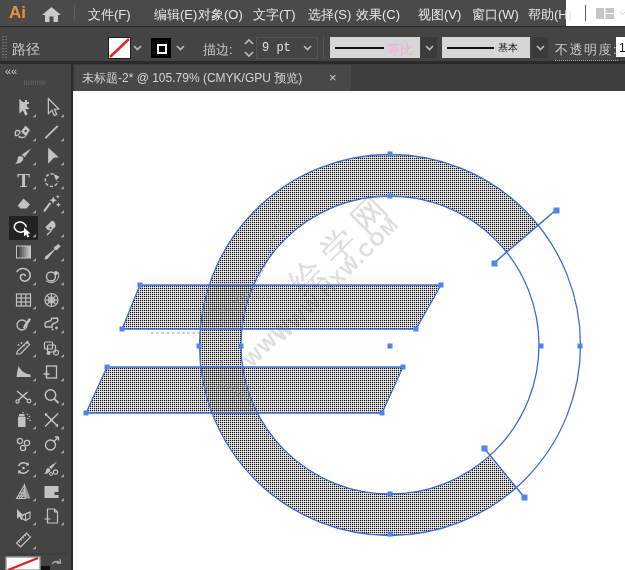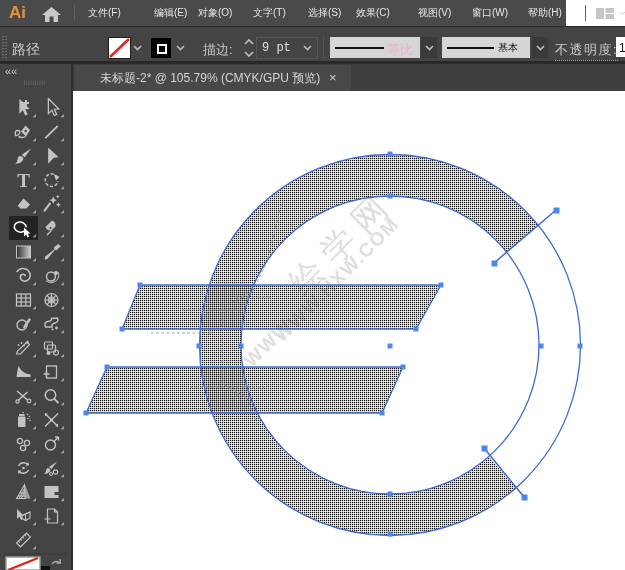--- a/index.html
+++ b/index.html
@@ -1,19 +1,19 @@
 <!DOCTYPE html>
 <html><head><meta charset="utf-8">
 <style>
 html,body{margin:0;padding:0}
 body{width:625px;height:570px;overflow:hidden;position:relative;background:#fff;
  font-family:"Liberation Sans",sans-serif;-webkit-font-smoothing:antialiased}
 .abs{position:absolute}
 #menubar{left:0;top:0;width:566px;height:26px;background:#4a4a4a}
-#menubar .mi{position:absolute;top:6px;font-size:10px;color:#e6e6e6;white-space:nowrap}
+#menubar .mi{position:absolute;top:6px;font-size:13px;color:#e6e6e6;white-space:nowrap}
 #optbar{left:0;top:26px;width:625px;height:34px;background:#444444;border-top:1px solid #2a2a2a}
 #seam2{left:0;top:61px;width:625px;height:1px;background:#282828}
 #tabstrip{left:0;top:62px;width:625px;height:29px;background:#3e3e3e;border-top:2px solid #2a2a2a;box-sizing:border-box}
 #tab{left:75px;top:65px;width:276px;height:26px;background:#484848;color:#d4d4d4;font-size:12px;line-height:26px}
 #toolbar{left:0;top:64px;width:71px;height:506px;background:#444444;border-right:2px solid #2c2c2c}
 #canvas{left:73px;top:91px;width:552px;height:479px;background:#ffffff;overflow:hidden}
 </style></head>
 <body>
 <div class="abs" id="menubar">
   <span class="mi" style="left:9px;top:3px;font-size:17px;font-weight:bold;color:#e8913c">Ai</span>
@@ -99,21 +99,21 @@
   <span class="abs" style="left:532px;top:10px;width:16px;height:21px;background:#3a3a3a"></span>
   <svg class="abs" style="left:536px;top:18px" width="9" height="6" viewBox="0 0 9 6">
       <path d="M1 1 L4.5 4.5 L8 1" stroke="#bdbdbd" fill="none" stroke-width="1.6"></path>
     </svg>
   <span class="abs" style="left:555px;top:14px;font-size:13px;color:#c9c9c9;border-bottom:1px dotted #9a9a9a;padding-bottom:1px;letter-spacing:1.5px">不透明度:</span>
   <span class="abs" style="left:616px;top:10px;width:9px;height:20px;background:#fff"></span>
   <span class="abs" style="left:619px;top:14px;font-size:12px;color:#111">1</span>
 </div>
 <div class="abs" id="seam2"></div>
 <div class="abs" id="tabstrip"></div>
-<div class="abs" id="tab"><span style="margin-left:25px">未标题-2* @ 105.79% (CMYK/GPU 预览)</span><span style="position:absolute;left:254px;top:0;font-size:13px;color:#cfcfcf">×</span></div>
+<div class="abs" id="tab"><span style="margin-left:7px">未标题-2* @ 105.79% (CMYK/GPU 预览)</span><span style="position:absolute;left:254px;top:0;font-size:13px;color:#cfcfcf">×</span></div>
 <div class="abs" id="toolbar"><svg width="71" height="506" viewBox="0 64 71 506" xmlns="http://www.w3.org/2000/svg">
       <g transform="translate(22.5 108)" stroke="none" fill="#c3c3c3">
         <g transform="scale(1.25)">
           <path d="M-2.5 -7.5 L-2.5 4.5 L0.3 1.8 L2.2 6 L4.2 5.1 L2.3 1 L5.8 0.8 Z"></path>
         </g>
         <rect x="2.5" y="-8" width="2" height="6"></rect>
         <rect x="0.5" y="-6" width="6" height="2"></rect>
       </g>
       <path d="M32.7 117.2 L35.900000000000006 117.2 L35.900000000000006 114.0 Z" fill="#a9a9a9"></path>
       <g transform="translate(51.5 108)" stroke="none" fill="#c3c3c3">

